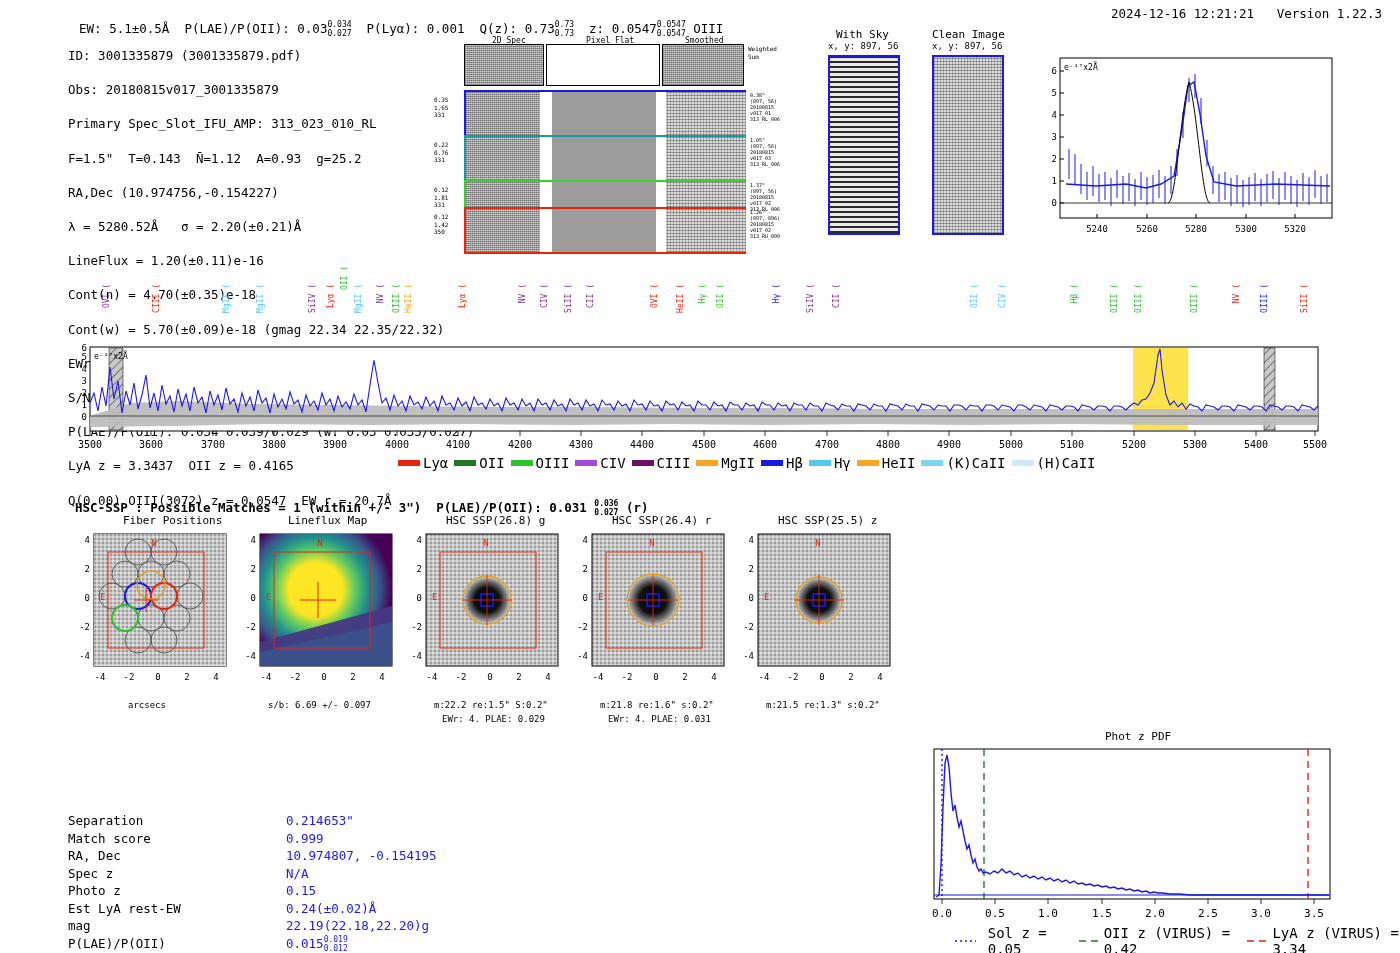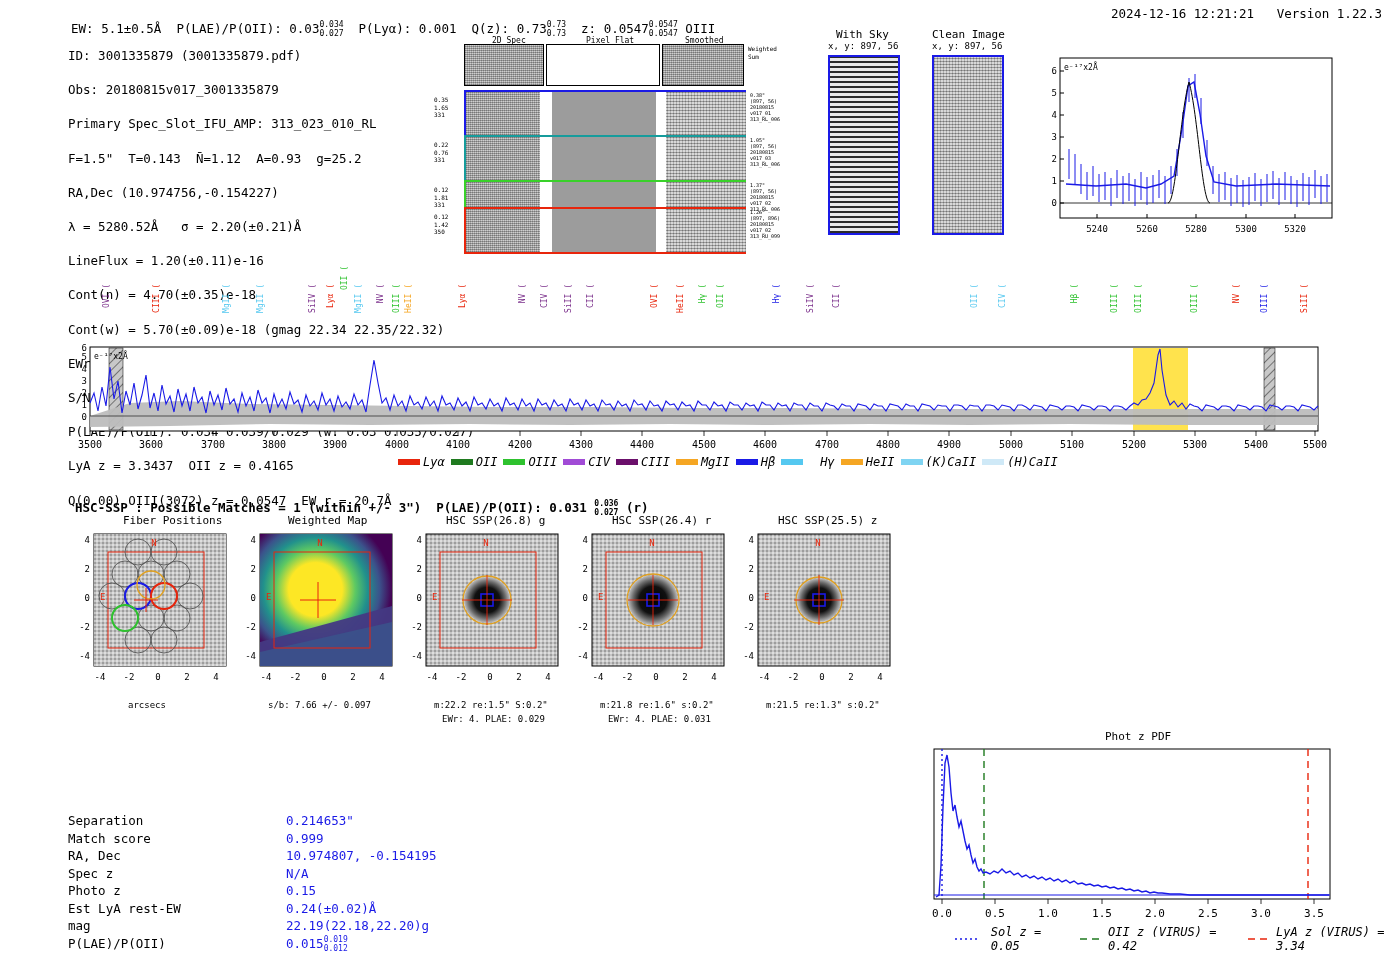--- a/index.html
+++ b/index.html
@@ -26,29 +26,29 @@
     background-color:#9f9f9f;
     background-image:repeating-linear-gradient(0deg,#2a2a2a 0 2px,#e8e8e8 2px 5px);
   }
   .flat{background:#9c9c9c;}
   .white{background:#fff;}
   .axislabel{font-size:9px;font-family:"DejaVu Sans Mono",monospace;}
   .title-s{font-size:11px;font-family:"DejaVu Sans Mono",monospace;}
   .cut-lbl{font-size:5px;line-height:6px;font-family:"DejaVu Sans Mono",monospace;white-space:pre;}
   .cut-lblL{font-size:6px;line-height:7.5px;font-family:"DejaVu Sans Mono",monospace;white-space:pre;}
   .emlbl{font-size:8px;font-family:"DejaVu Sans Mono",monospace;writing-mode:vertical-rl;transform:rotate(180deg);white-space:nowrap;}
-  .legtxt{font-size:12px;font-family:"DejaVu Sans Mono",monospace;font-style:italic;}
+  .legtxt{font-size:14px;font-family:"DejaVu Sans Mono",monospace;}
   .bluetxt{color:#1a1ae6;}
   .kv{font-size:12.5px;line-height:17.5px;white-space:pre;}
   svg{display:block;}
 </style>
 </head>
 <body>
 
-<div class="abs hdr mono" style="left:56px;top:5px;">
+<div class="abs hdr mono" style="left:64px;top:5px;">
   <span>EW: 5.1±0.5Å</span><span>  </span><span>P(LAE)/P(OII): 0.03</span><span style="display:inline-block;vertical-align:middle;font-size:8px;line-height:9px;text-align:left;"><span style="display:block">0.034</span><span style="display:block">0.027</span></span><span>  </span><span>P(Lyα): 0.001</span><span>  </span><span>Q(z): 0.73</span><span style="display:inline-block;vertical-align:middle;font-size:8px;line-height:9px;"><span style="display:block">0.73</span><span style="display:block">0.73</span></span><span>  </span><span>z: 0.0547</span><span style="display:inline-block;vertical-align:middle;font-size:8px;line-height:9px;"><span style="display:block">0.0547</span><span style="display:block">0.0547</span></span><span> </span><span>OIII</span>
 </div>
 
 <div class="abs ts mono" style="right:18px;top:6px;">2024-12-16 12:21:21   Version 1.22.3</div>
 
 <div class="abs info mono" style="left:68px;top:30px;">
 <div>ID: 3001335879 (3001335879.pdf)</div>
 <div>Obs: 20180815v017_3001335879</div>
 <div>Primary Spec_Slot_IFU_AMP: 313_023_010_RL</div>
 <div>F=1.5"  T=0.143  N̄=1.12  A=0.93  g=25.2</div>
@@ -396,21 +396,21 @@
       <span class="legtxt">CIII</span>
     </span>
   <span style="display:flex;align-items:center;gap:3px;">
       <i style="display:inline-block;width:22px;height:6px;background:#f5a623;"></i>
       <span class="legtxt">MgII</span>
     </span>
   <span style="display:flex;align-items:center;gap:3px;">
       <i style="display:inline-block;width:22px;height:6px;background:#1a1ae6;"></i>
       <span class="legtxt">Hβ</span>
     </span>
-  <span style="display:flex;align-items:center;gap:17px;">
+  <span style="display:flex;align-items:center;gap:3px;">
       <i style="display:inline-block;width:22px;height:6px;background:#55c8f0;"></i>
       <span class="legtxt">Hγ</span>
     </span>
   <span style="display:flex;align-items:center;gap:3px;">
       <i style="display:inline-block;width:22px;height:6px;background:#f5a623;"></i>
       <span class="legtxt">HeII</span>
     </span>
   <span style="display:flex;align-items:center;gap:3px;">
       <i style="display:inline-block;width:22px;height:6px;background:#7fd4f2;"></i>
       <span class="legtxt">(K)CaII</span>
@@ -478,21 +478,21 @@
       <text x="34" y="150">-4</text>
         <text x="63" y="150">-2</text>
         <text x="92" y="150">0</text>
         <text x="121" y="150">2</text>
         <text x="150" y="150">4</text>
     </g>
   </svg>
 </div>
 <div class="abs axislabel" style="left:128px;top:700px;">arcsecs</div>
 
-<div class="abs title-s" style="left:288px;top:514px;">Weighted Map</div>
+<div class="abs title-s" style="left:288px;top:514px;">Lineflux Map</div>
 <div class="abs" style="left:232px;top:530px;width:178px;height:175px;">
   <svg width="178" height="175" viewBox="0 0 178 175">
     <g font-family="DejaVu Sans Mono, monospace" font-size="9" text-anchor="end">
       <text x="24" y="13">4</text>
         <text x="24" y="42">2</text>
         <text x="24" y="71">0</text>
         <text x="24" y="100">-2</text>
         <text x="24" y="129">-4</text>
     </g>
     <defs>
@@ -516,21 +516,21 @@
     <text x="34" y="70" font-family="DejaVu Sans Mono, monospace" font-size="9" fill="#e8250c">E</text>
     <g font-family="DejaVu Sans Mono, monospace" font-size="9" text-anchor="middle">
       <text x="34" y="150">-4</text>
         <text x="63" y="150">-2</text>
         <text x="92" y="150">0</text>
         <text x="121" y="150">2</text>
         <text x="150" y="150">4</text>
     </g>
   </svg>
 </div>
-<div class="abs axislabel" style="left:268px;top:700px;">s/b: 7.66 +/- 0.097</div>
+<div class="abs axislabel" style="left:268px;top:700px;">s/b: 6.69 +/- 0.097</div>
 
 <div class="abs title-s" style="left:446px;top:514px;text-align:center;">HSC SSP(26.8) g</div>
 <div class="abs" style="left:398px;top:530px;width:178px;height:175px;">
   <svg width="178" height="175" viewBox="0 0 178 175">
     <g font-family="DejaVu Sans Mono, monospace" font-size="9" text-anchor="end">
       <text x="24" y="13">4</text>
         <text x="24" y="42">2</text>
         <text x="24" y="71">0</text>
         <text x="24" y="100">-2</text>
         <text x="24" y="129">-4</text>

